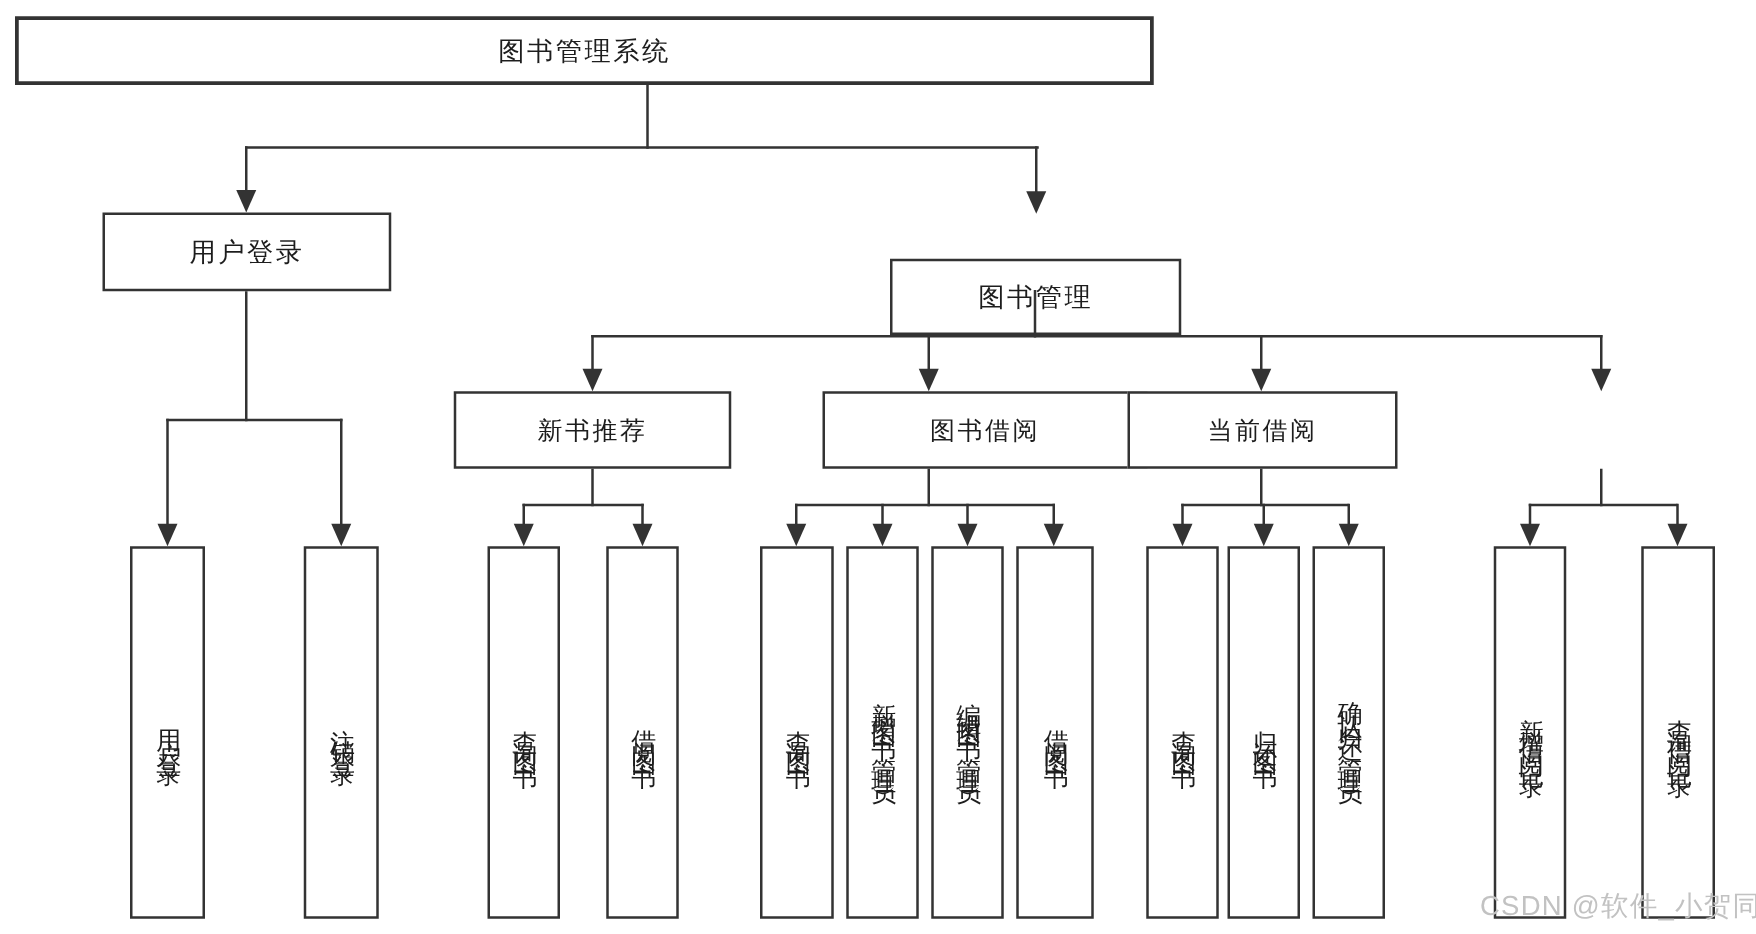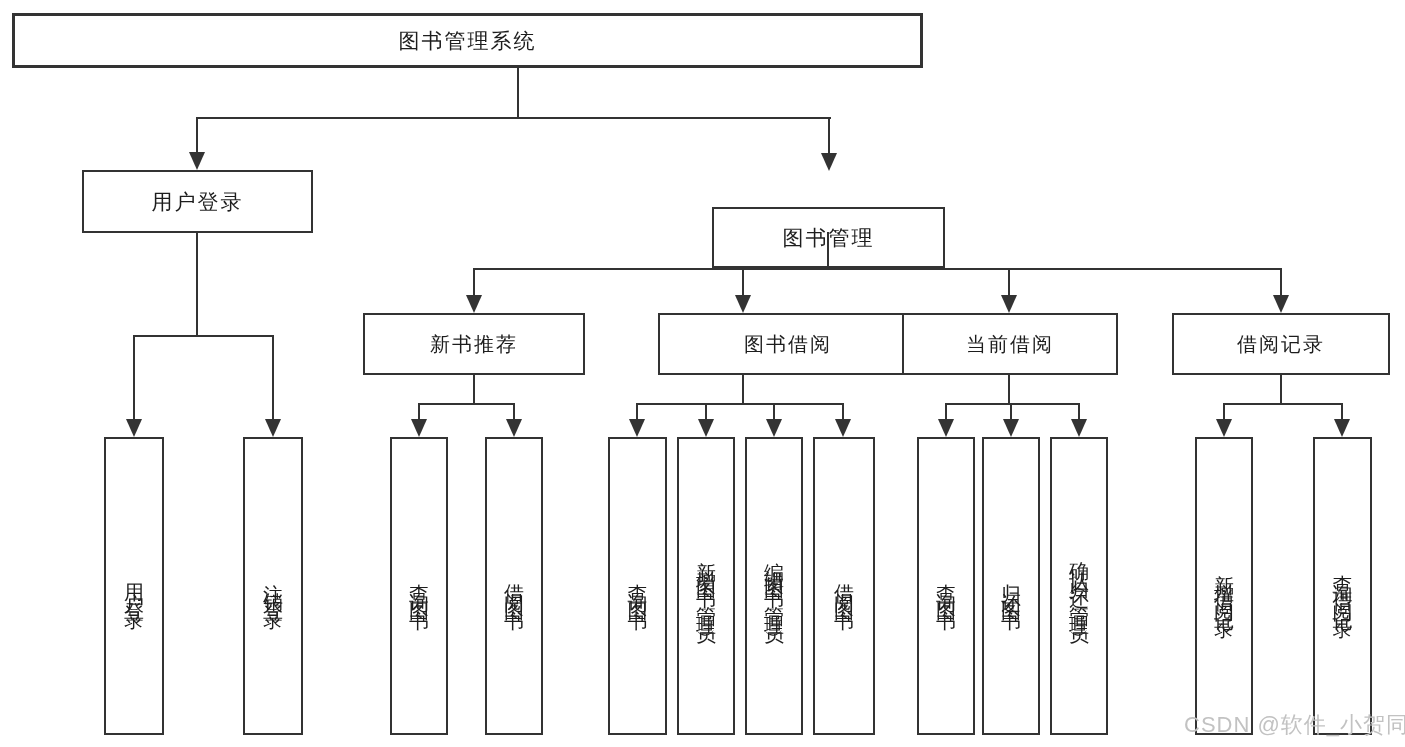--- a/index.html
+++ b/index.html
@@ -71,23 +71,20 @@
   </div>
 
   <div class="box h3" style="left:363px;top:313px;width:222px;height:62px;">
     <span>新书推荐</span>
   </div>
   <div class="box h3" style="left:632px;top:313px;width:260px;height:62px;margin-left:26px;">
     <span>图书借阅</span>
   </div>
   <div class="box h3" style="left:902px;top:313px;width:216px;height:62px;font-family:Liberation Mono, monospace;">
     <span>当前借阅</span>
-  </div>
-  <div class="box h3" style="left:1172px;top:313px;width:218px;height:62px;">
-    <span>借阅记录</span>
   </div>
 
   <div>
     <div class="vline" style="left:473px;top:375px;height:30px;"></div>
     <div class="hline" style="left:418px;top:403px;width:97px;"></div>
     <div class="vline" style="left:418px;top:403px;height:18px;"></div>
     <div class="arr" style="left:411px;top:419px;"></div>
     <div class="vline" style="left:513px;top:403px;height:18px;"></div>
     <div class="arr" style="left:506px;top:419px;"></div>
   </div>

